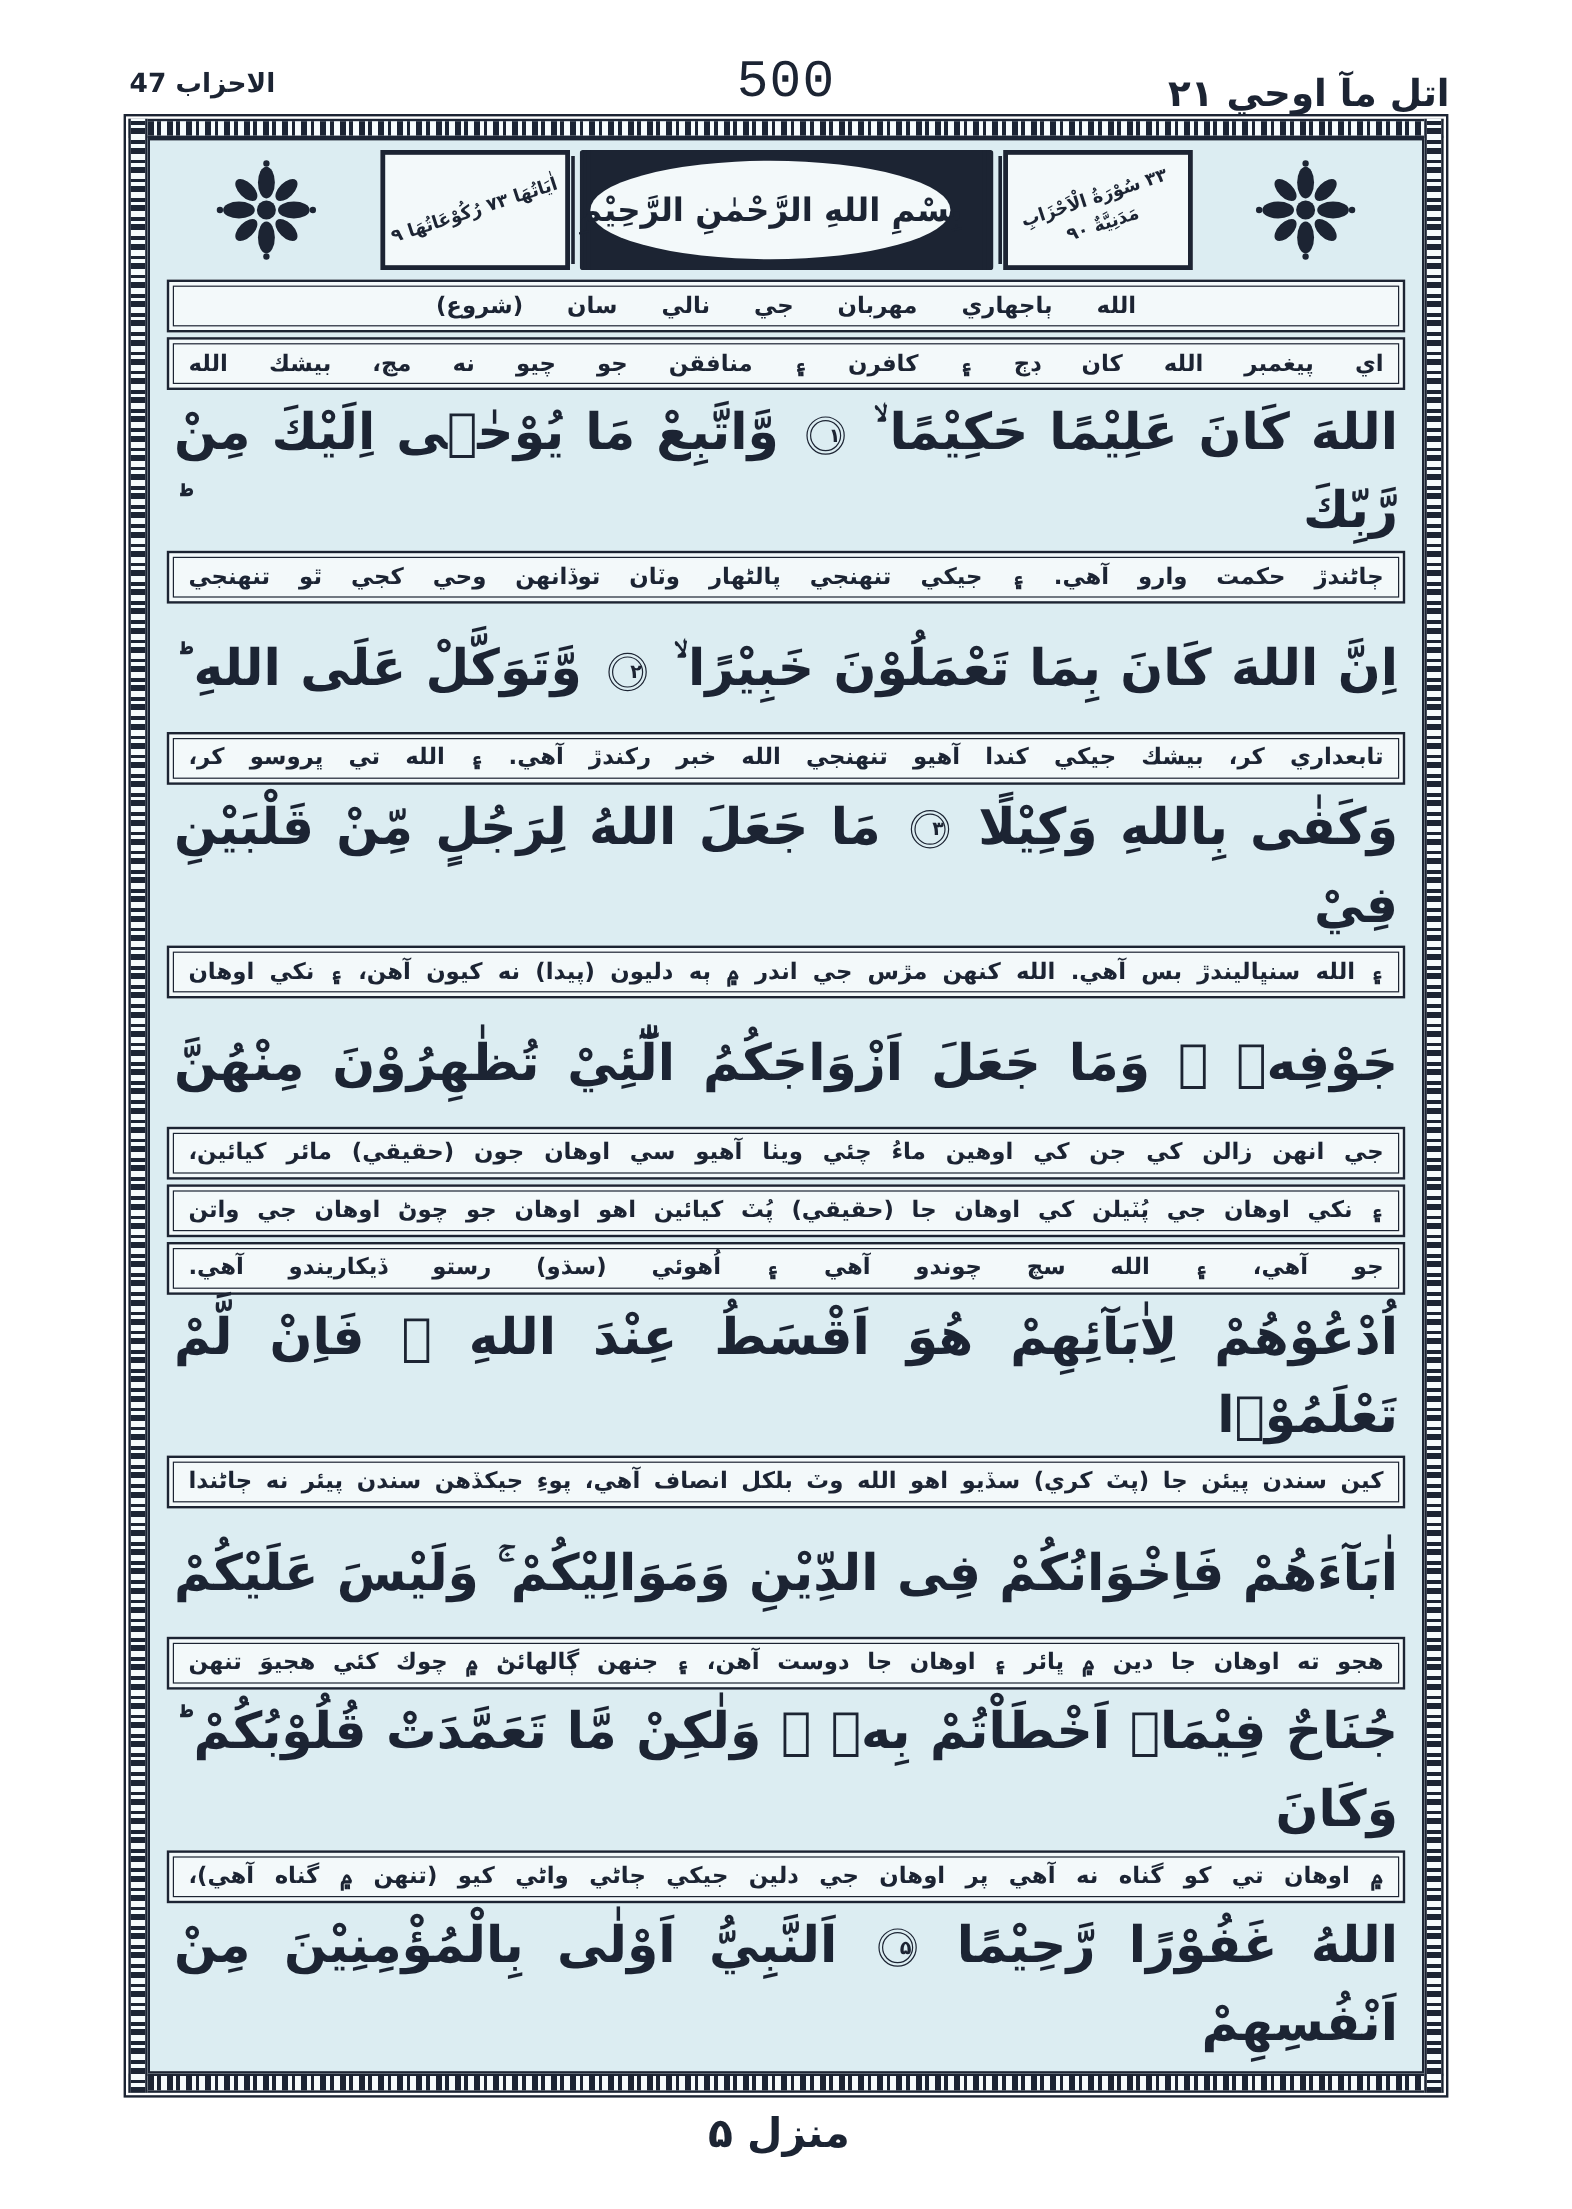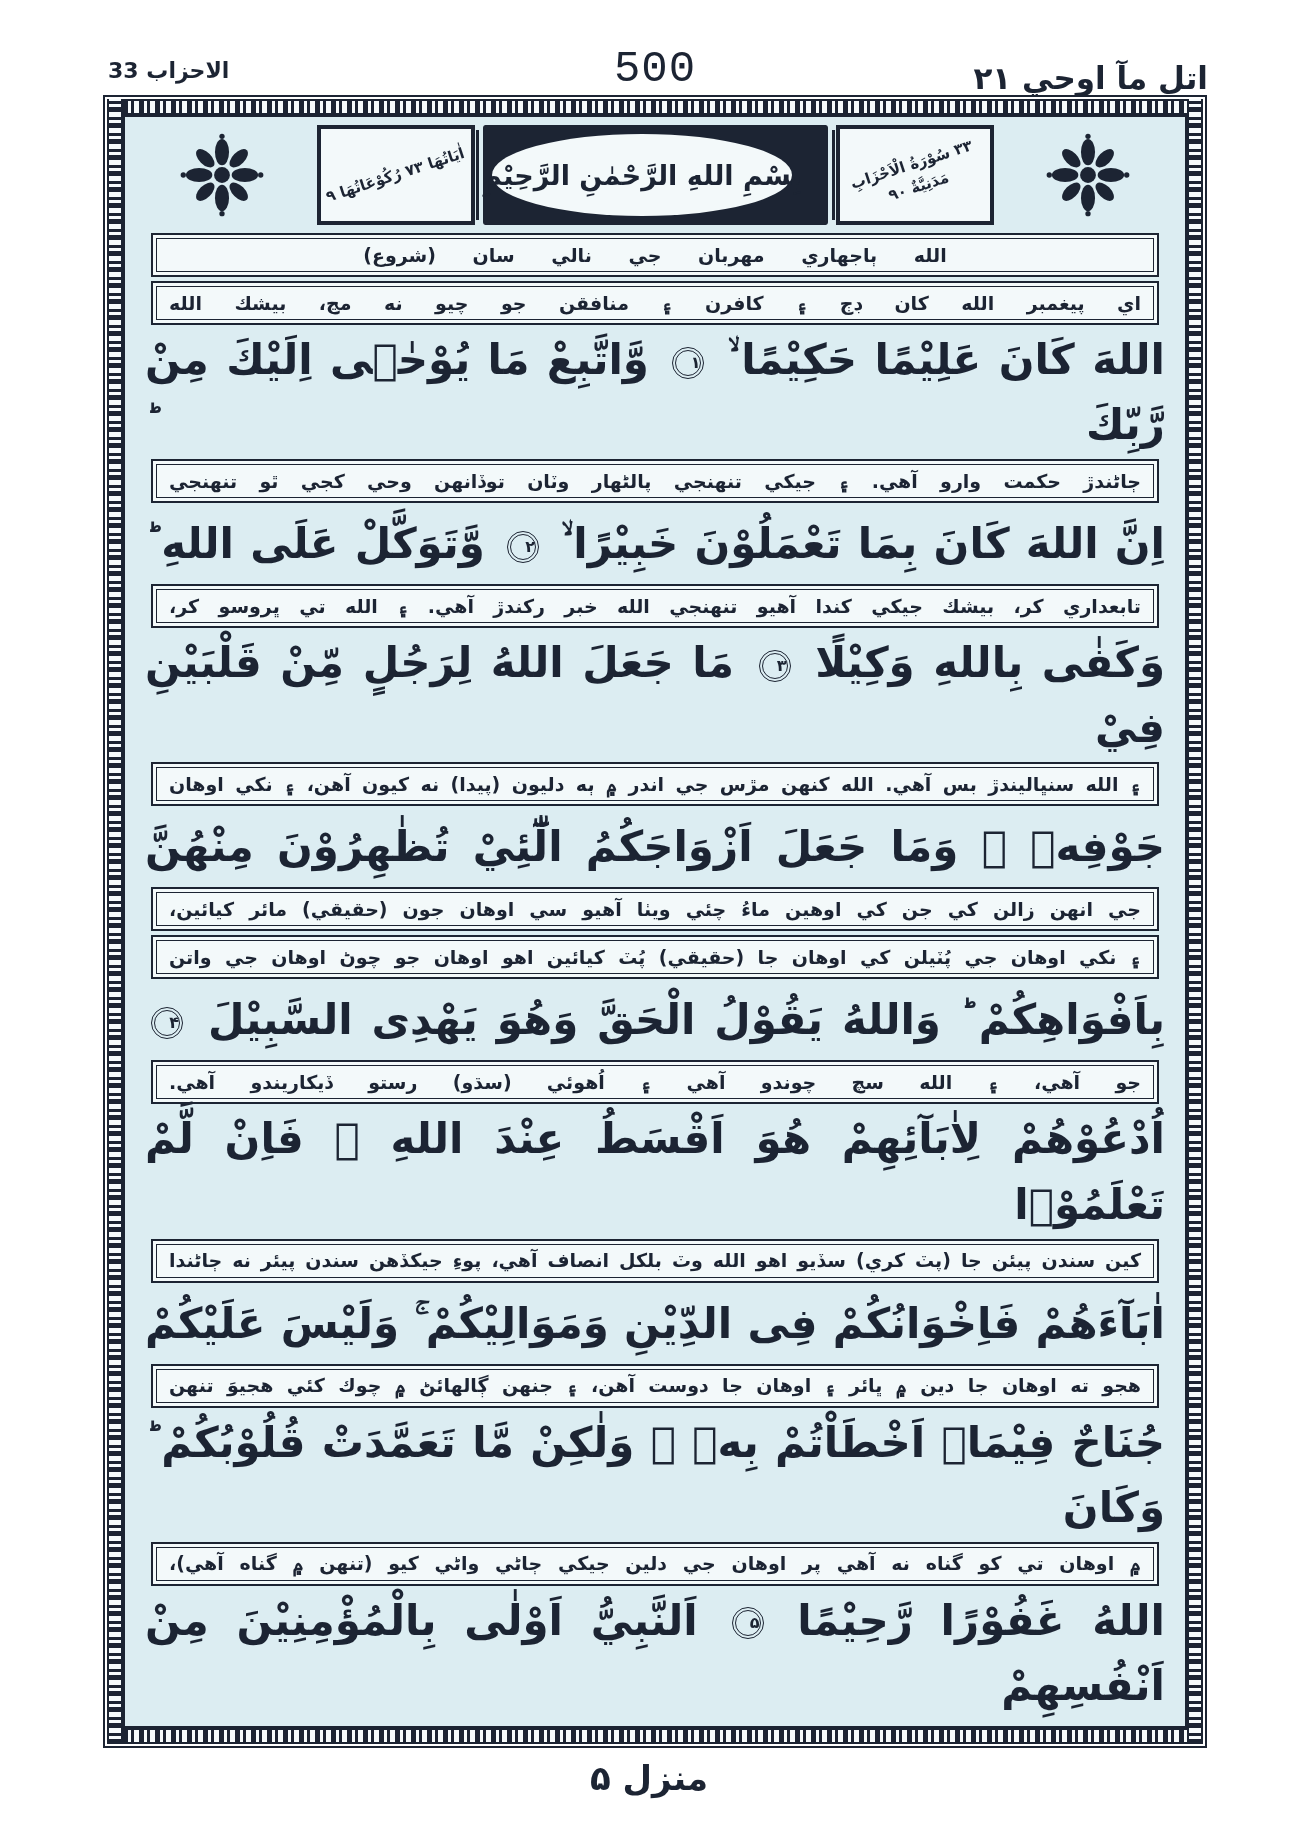--- a/index.html
+++ b/index.html
@@ -69,21 +69,21 @@
   .lines{flex:1;display:flex;flex-direction:column;}
   .arabic-line{
     flex:1;display:flex;flex-direction:column;justify-content:center;
     padding:0 10px;direction:rtl;overflow:visible;
   }
   .arabic-line .justify{
     text-align:justify;text-align-last:justify;
     font-size:42px;font-weight:bold;line-height:1.55;white-space:normal;
   }
   .trans-band{
-    height:44px;flex:0 0 44px;margin:2px 16px;
+    height:44px;flex:0 0 44px;margin:2px 4px;
     background:var(--bandbg);border:2px solid var(--ink);
     outline:1px solid var(--ink);outline-offset:-6px;
     display:flex;flex-direction:column;justify-content:center;
     padding:0 16px;direction:rtl;
   }
   .trans-band .trans-text{
     text-align:justify;text-align-last:justify;
     font-size:19px;font-weight:bold;line-height:1.1;
   }
   .trans-band.centered .trans-text{text-align:center;text-align-last:center;word-spacing:30px;}
@@ -94,21 +94,21 @@
     vertical-align:middle;margin:0 6px;background:var(--pagebg);
   }
   
   .footer{position:absolute;top:1758px;left:0;right:12px;text-align:center;}
   .footer-text{font-size:34px;font-weight:bold;direction:rtl;display:inline-block;}
 </style>
 </head>
 <body>
 
 <div class="top-header">
-  <div class="hdr-left">الاحزاب 33</div>
+  <div class="hdr-left">الاحزاب 47</div>
   <div class="hdr-center">500</div>
   <div class="hdr-right">اتل مآ اوحي ۲۱</div>
 </div>
 
 <div class="frame">
   <div class="chain h top"></div>
   <div class="chain h bottom"></div>
   <div class="chain v left"></div>
   <div class="chain v right"></div>
 
@@ -191,23 +191,20 @@
         </div>
         <div class="arabic-line">
           <div class="justify"><span>جَوْفِهٖ ۚ وَمَا جَعَلَ اَزْوَاجَكُمُ الّٰٓئِيْ تُظٰهِرُوْنَ مِنْهُنَّ</span></div>
         </div>
         <div class="trans-band">
           <div class="trans-text">جي انهن زالن كي جن كي اوهين ماءُ چئي ويٺا آهيو سي اوهان جون (حقيقي) مائر كيائين،</div>
         </div>
         <div class="trans-band">
           <div class="trans-text">۽ نكي اوهان جي پُٽيلن كي اوهان جا (حقيقي) پُٽ كيائين اهو اوهان جو چوڻ اوهان جي واتن</div>
         </div>
-        <div class="arabic-line">
-          <div class="justify"><span>بِاَفْوَاهِكُمْ ؕ وَاللهُ يَقُوْلُ الْحَقَّ وَهُوَ يَهْدِى السَّبِيْلَ</span> <span class="ayah-circle">۴</span></div>
-        </div>
         <div class="trans-band">
           <div class="trans-text">جو آهي، ۽ الله سچ چوندو آهي ۽ اُهوئي (سڌو) رستو ڏيكاريندو آهي.</div>
         </div>
         <div class="arabic-line">
           <div class="justify"><span>اُدْعُوْهُمْ لِاٰبَآئِهِمْ هُوَ اَقْسَطُ عِنْدَ اللهِ ۚ فَاِنْ لَّمْ تَعْلَمُوْۤا</span></div>
         </div>
         <div class="trans-band">
           <div class="trans-text">كين سندن پيئن جا (پٽ كري) سڏيو اهو الله وٽ بلكل انصاف آهي، پوءِ جيكڏهن سندن پيئر نه ڄاڻندا</div>
         </div>
         <div class="arabic-line">

